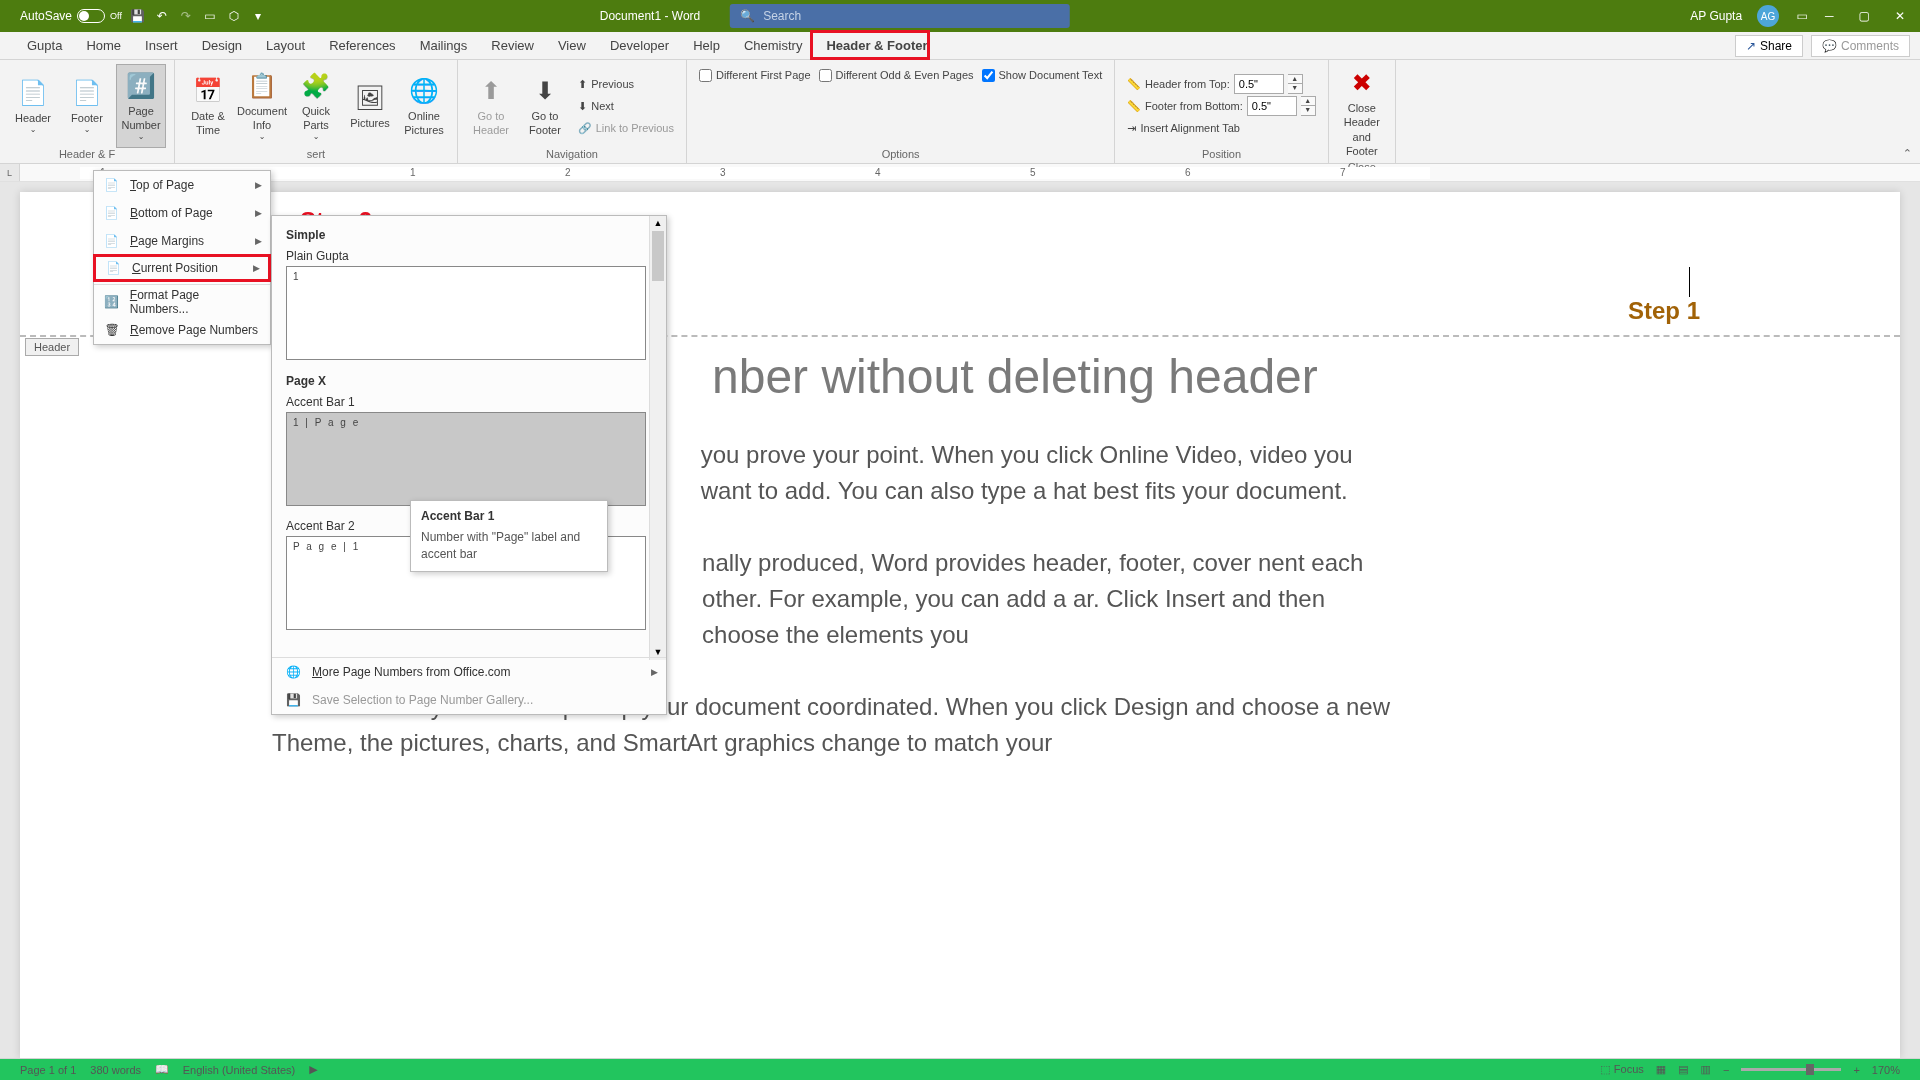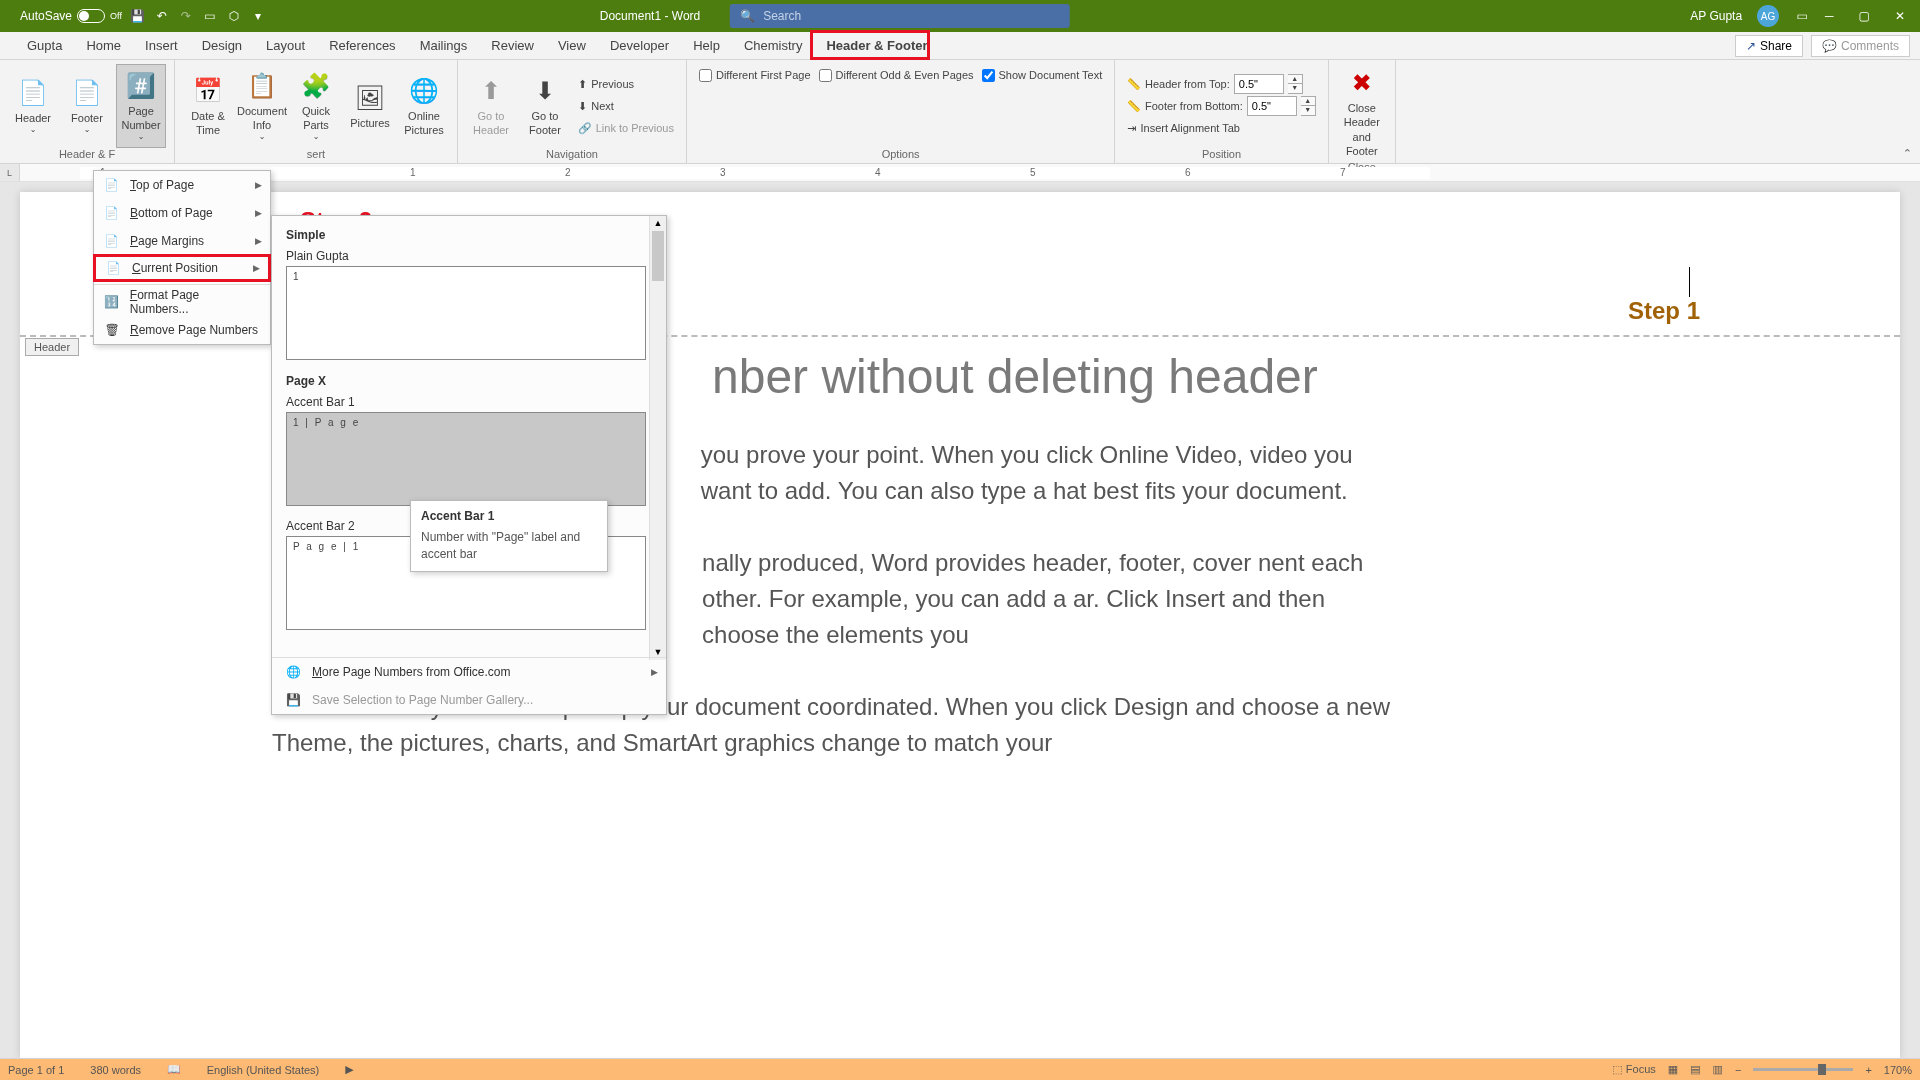--- a/index.html
+++ b/index.html
@@ -87,21 +87,21 @@
 .gallery-footer { position: absolute; bottom: 0; left: 0; right: 0; border-top: 1px solid #ddd; }
 .gallery-footer .menu-item { padding: 8px 14px; }
 .gallery-footer .disabled { color: #999; }
 
 
 .tooltip { position: absolute; left: 410px; top: 500px; width: 198px; background: #fff; border: 1px solid #bbb; box-shadow: 2px 2px 6px rgba(0,0,0,.2); padding: 8px 10px; z-index: 102; font-size: 12px; }
 .tooltip-title { font-weight: 600; color: #333; margin-bottom: 6px; }
 .tooltip-desc { color: #555; line-height: 1.4; }
 
 
-.status-bar { position: absolute; bottom: 0; left: 0; right: 0; height: 22px; background: #fdba74; border-top: 1px solid #d4d4d4; display: flex; align-items: center; font-size: 11px; color: #555; padding: 0 8px; gap: 26px; }
+.status-bar { position: absolute; bottom: 0; left: 0; right: 0; height: 22px; background: #22c55e; border-top: 1px solid #d4d4d4; display: flex; align-items: center; font-size: 11px; color: #555; padding: 0 20px; gap: 14px; }
 .status-bar-right { margin-left: auto; display: flex; align-items: center; gap: 12px; }
 .zoom-slider { width: 100px; height: 3px; background: #aaa; position: relative; }
 .zoom-slider::after { content: ''; position: absolute; left: 65px; top: -4px; width: 8px; height: 11px; background: #666; }
 
 
 .tab-highlight-box { position: absolute; border: 3px solid #e81123; pointer-events: none; z-index: 50; }
 </style>
 </head>
 <body>
 

